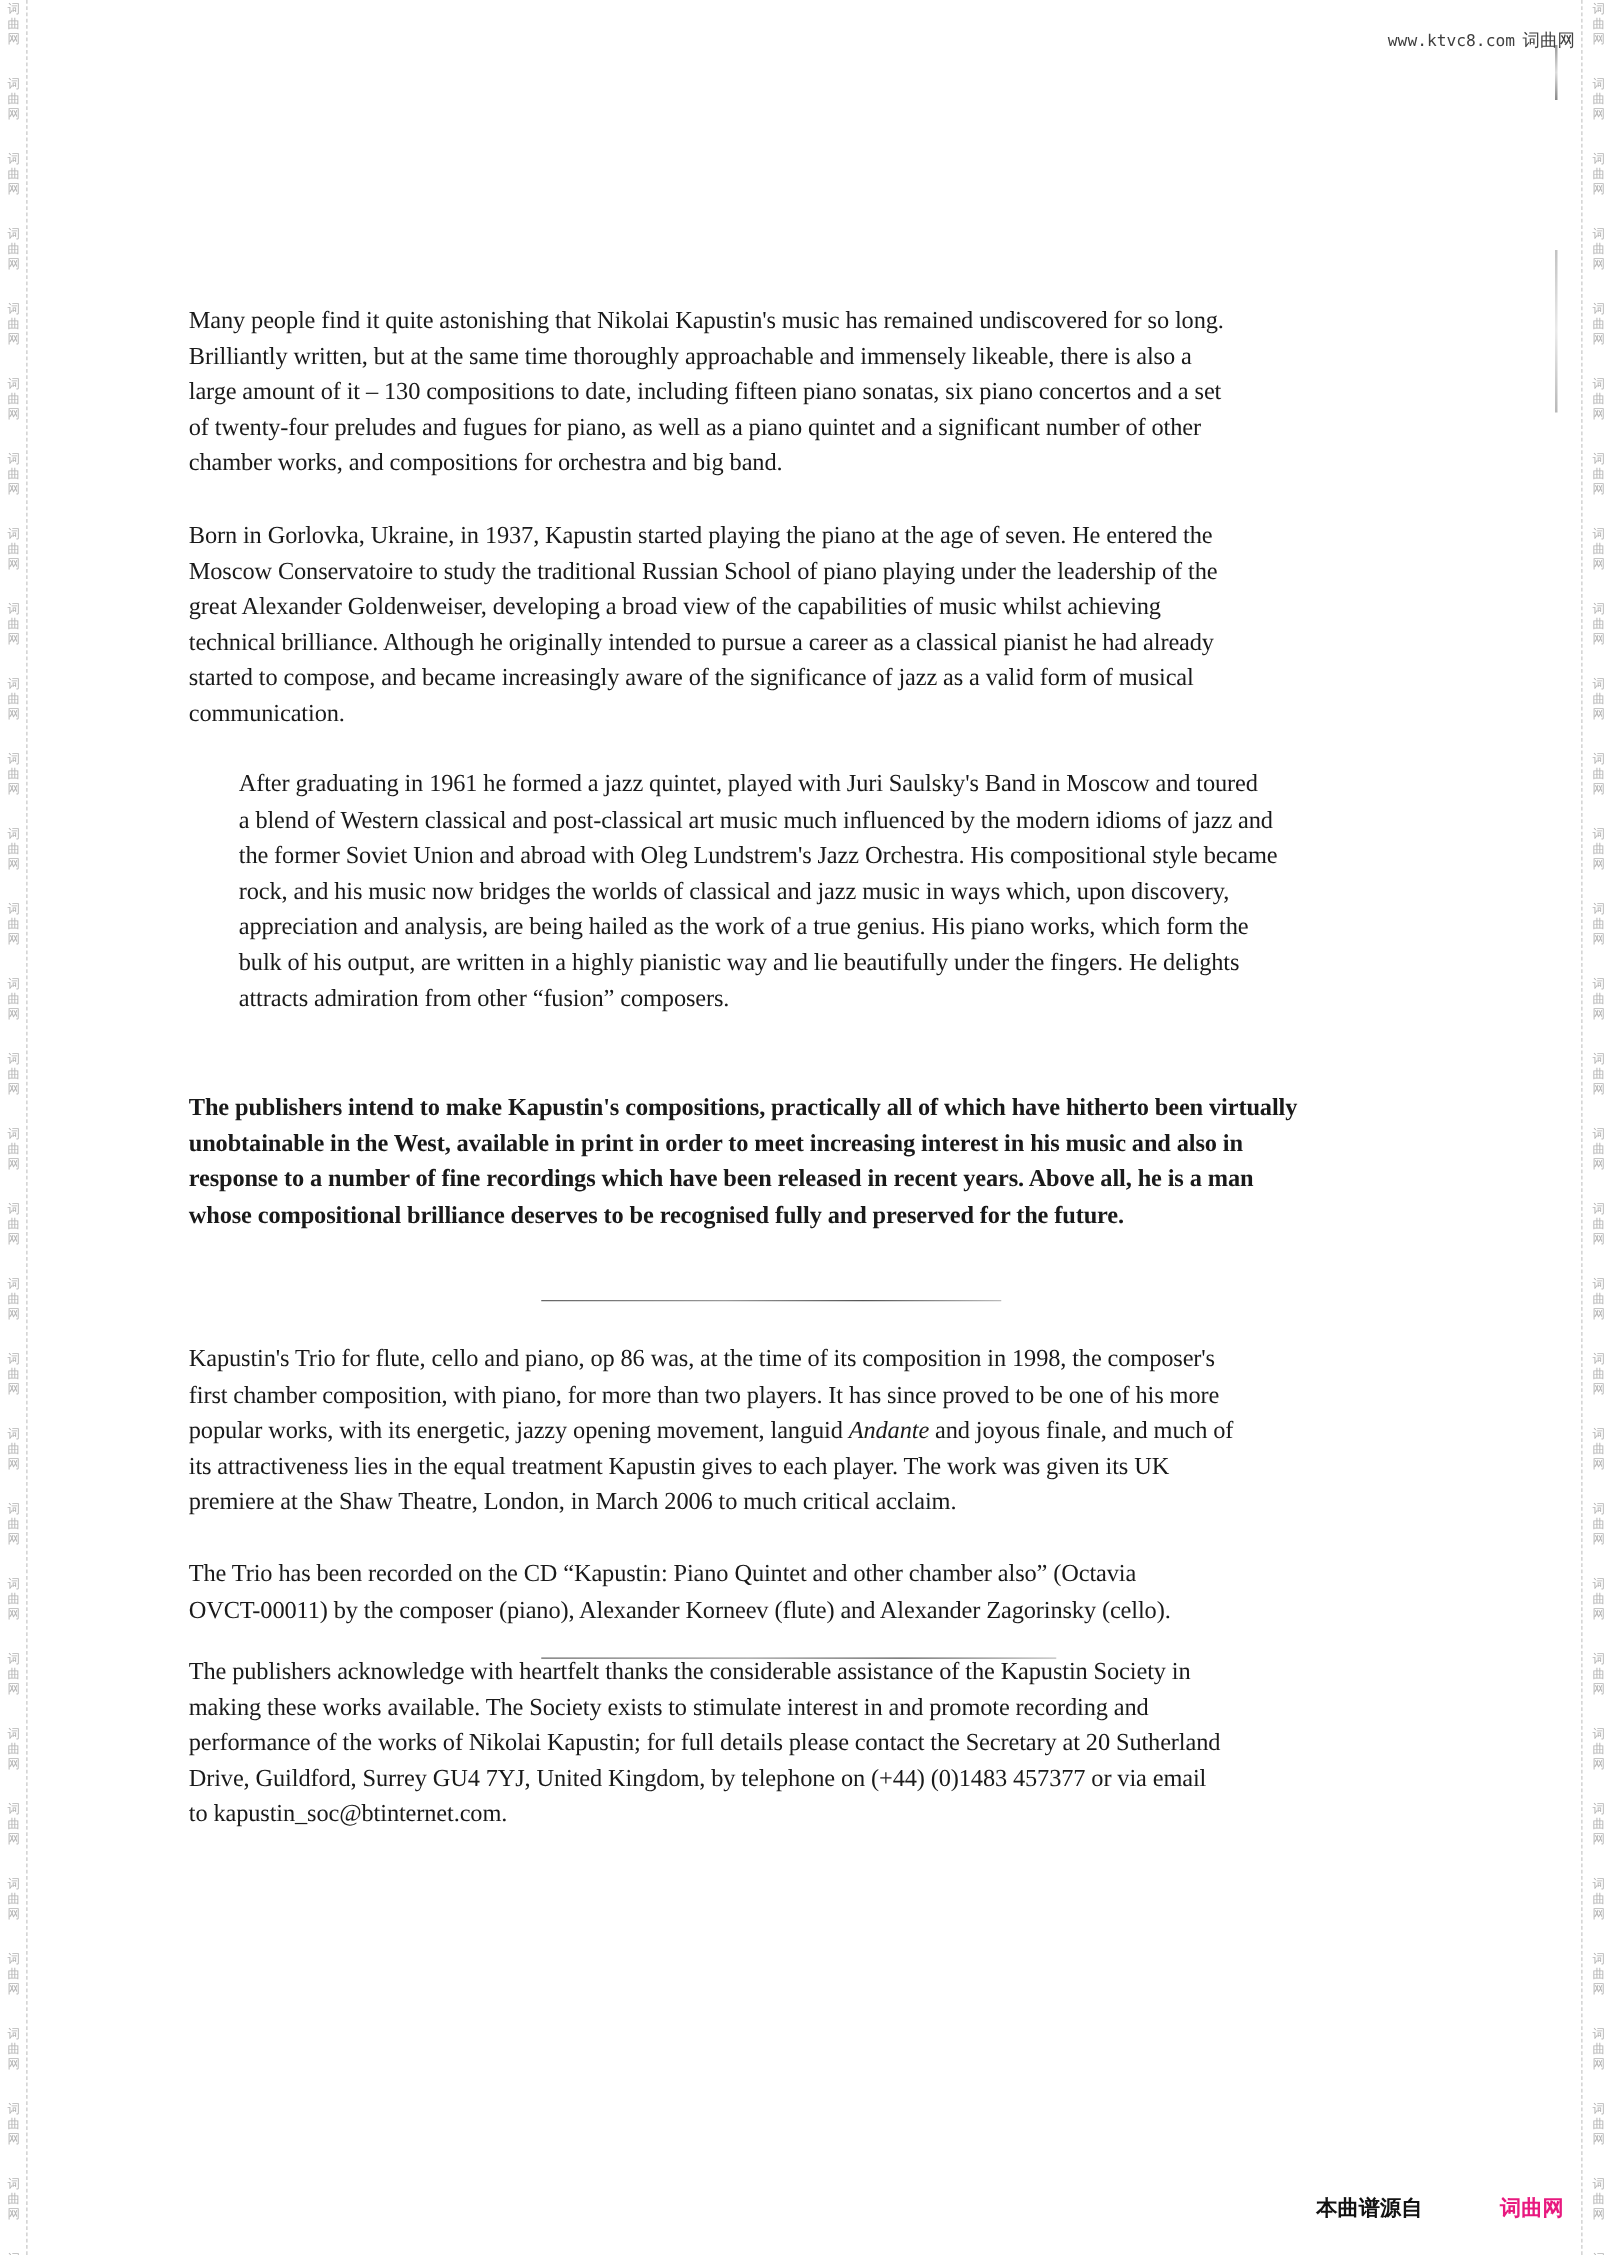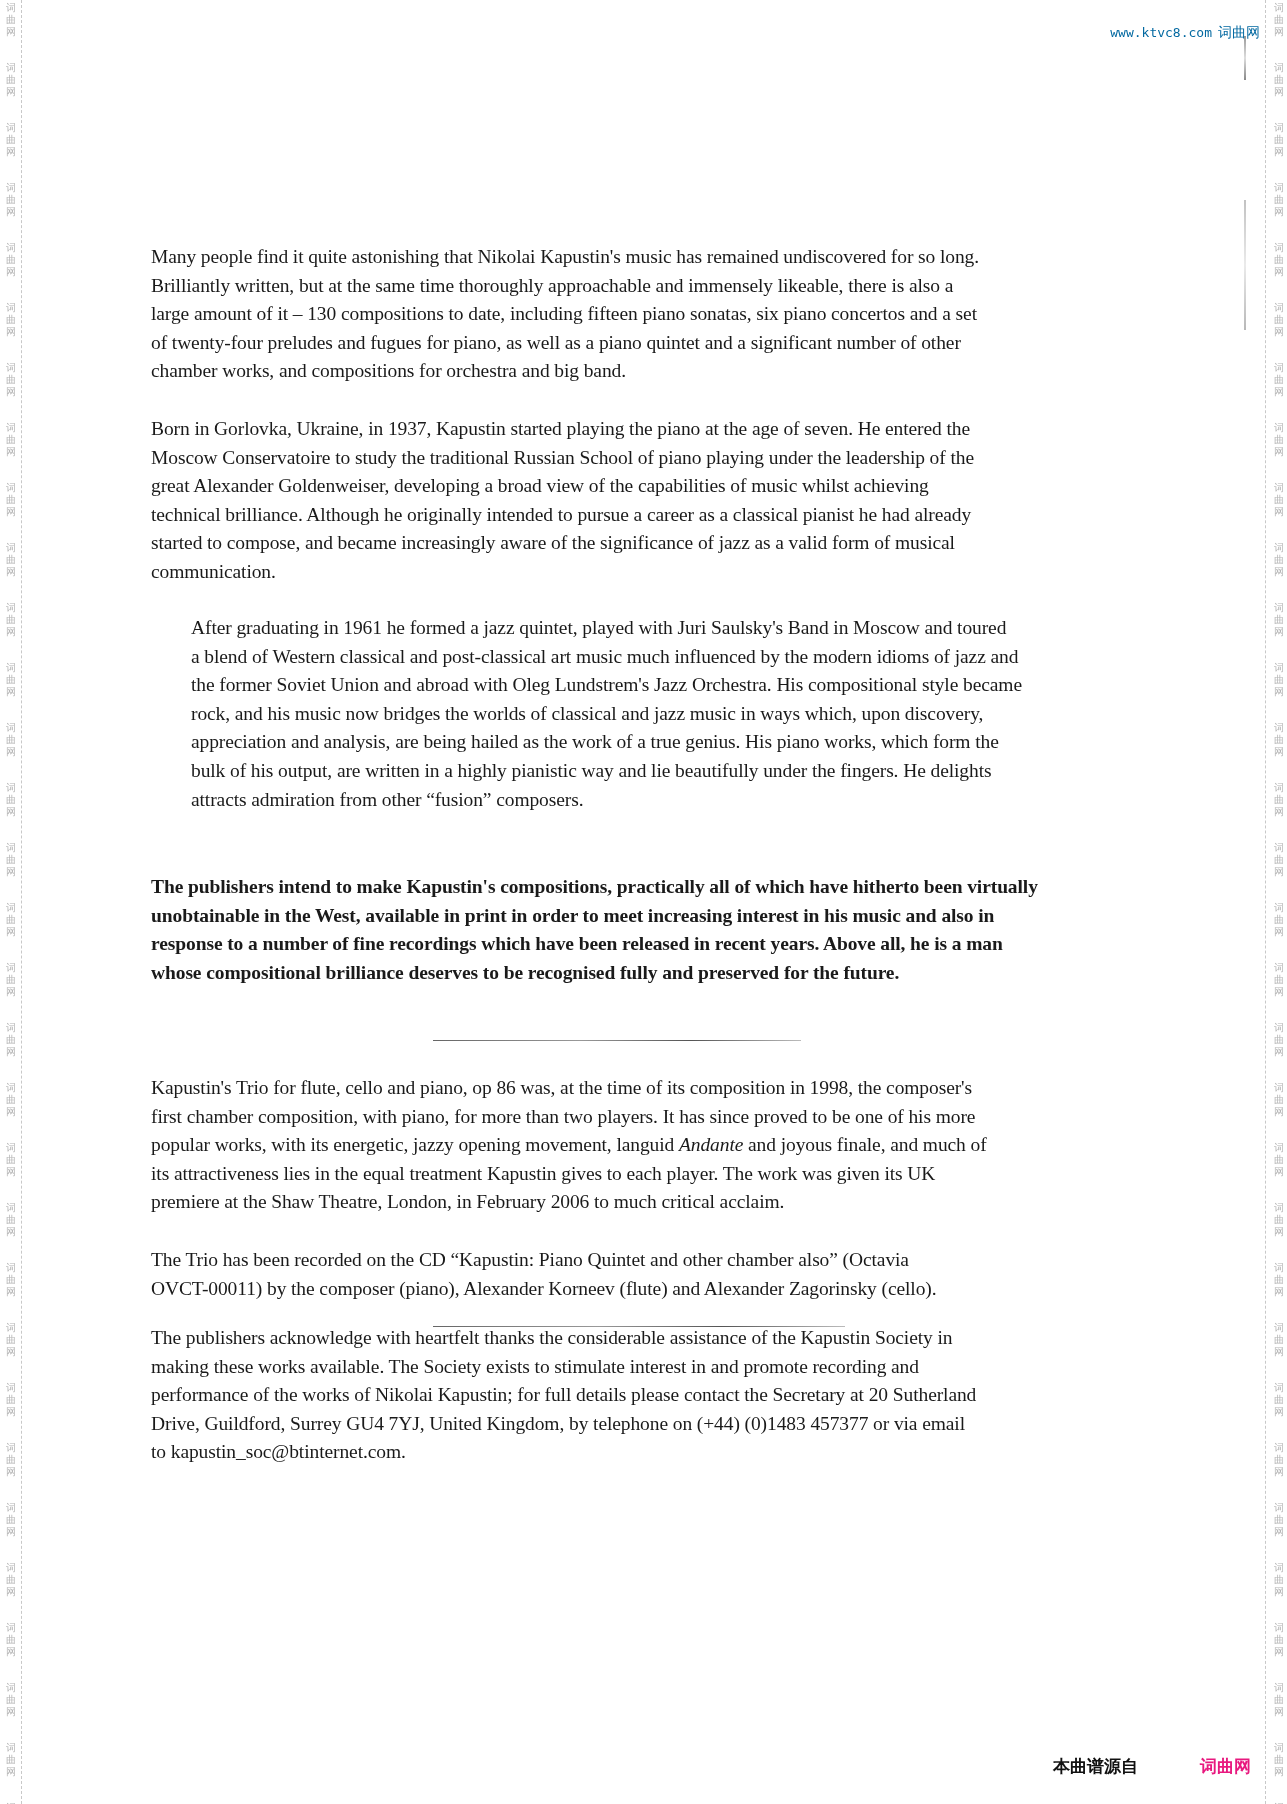--- a/index.html
+++ b/index.html
@@ -7,21 +7,21 @@
          font-family: "Liberation Serif", "DejaVu Serif", serif; color: #1a1a1a; }
   .wm-col { position: absolute; top: 0; width: 20px; height: 1804px; overflow: hidden; }
   .wm-col.left { left: 0; }
   .wm-col.right { left: 1268px; }
   .wm-dash { position: absolute; top: 0; width: 0; height: 1804px; border-left: 1px dashed #c8c8c8; }
   .wm-dash.left { left: 21px; }
   .wm-dash.right { left: 1265px; }
   .wm-group { position: absolute; left: 4px; width: 14px; font-family: "DejaVu Sans", sans-serif;
               font-size: 10px; line-height: 12px; color: #b5b5b5; text-align: center; }
   .wm-group span { display: block; }
-  .header-site { position: absolute; top: 24px; right: 27px; font-size: 13px; color: #0369a1;
+  .header-site { position: absolute; top: 24px; right: 27px; font-size: 13px; color: #404040;
                  font-family: "DejaVu Sans Mono", monospace; white-space: nowrap; }
   .header-site .cn { font-family: "DejaVu Sans", sans-serif; font-size: 14px; margin-left: 6px; }
   .scan-mark { position: absolute; left: 1244px; width: 2px; background: linear-gradient(#999, #ddd, #888); }
   .para { margin: 0; font-size: 19.5px; line-height: 28.6px; letter-spacing: -0.1px; }
   .para .line { display: block; white-space: nowrap; }
   .para em { font-style: italic; }
   .sep { position: absolute; height: 1px; background: linear-gradient(90deg, #666, #999 40%, #555 70%, #bbb); }
   .footer-label { position: absolute; top: 1755px; left: 1053px; font-family: "DejaVu Sans", sans-serif;
                   font-weight: bold; font-size: 17px; color: #111; }
   .footer-brand { position: absolute; top: 1755px; left: 1200px; font-family: "DejaVu Sans", sans-serif;
@@ -386,21 +386,21 @@
     <span class="line">whose compositional brilliance deserves to be recognised fully and preserved for the future.</span>
   </p>
 
   <div class="sep" style="left:433px;top:1040px;width:368px;"></div>
 
   <p class="para" style="position:absolute;left:151px;top:1074px;">
     <span class="line">Kapustin's Trio for flute, cello and piano, op 86 was, at the time of its composition in 1998, the composer's</span>
     <span class="line">first chamber composition, with piano, for more than two players. It has since proved to be one of his more</span>
     <span class="line"><span>popular works, with its energetic, jazzy opening movement, languid </span><em>Andante</em><span> and joyous finale, and much of</span></span>
     <span class="line">its attractiveness lies in the equal treatment Kapustin gives to each player. The work was given its UK</span>
-    <span class="line">premiere at the Shaw Theatre, London, in February 2006 to much critical acclaim.</span>
+    <span class="line">premiere at the Shaw Theatre, London, in March 2006 to much critical acclaim.</span>
   </p>
 
   <p class="para" style="position:absolute;left:151px;top:1246px;">
     <span class="line">The Trio has been recorded on the CD “Kapustin: Piano Quintet and other chamber also” (Octavia</span>
     <span class="line">OVCT-00011) by the composer (piano), Alexander Korneev (flute) and Alexander Zagorinsky (cello).</span>
   </p>
 
   <div class="sep" style="left:433px;top:1326px;width:412px;"></div>
 
   <p class="para" style="position:absolute;left:151px;top:1324px;">

